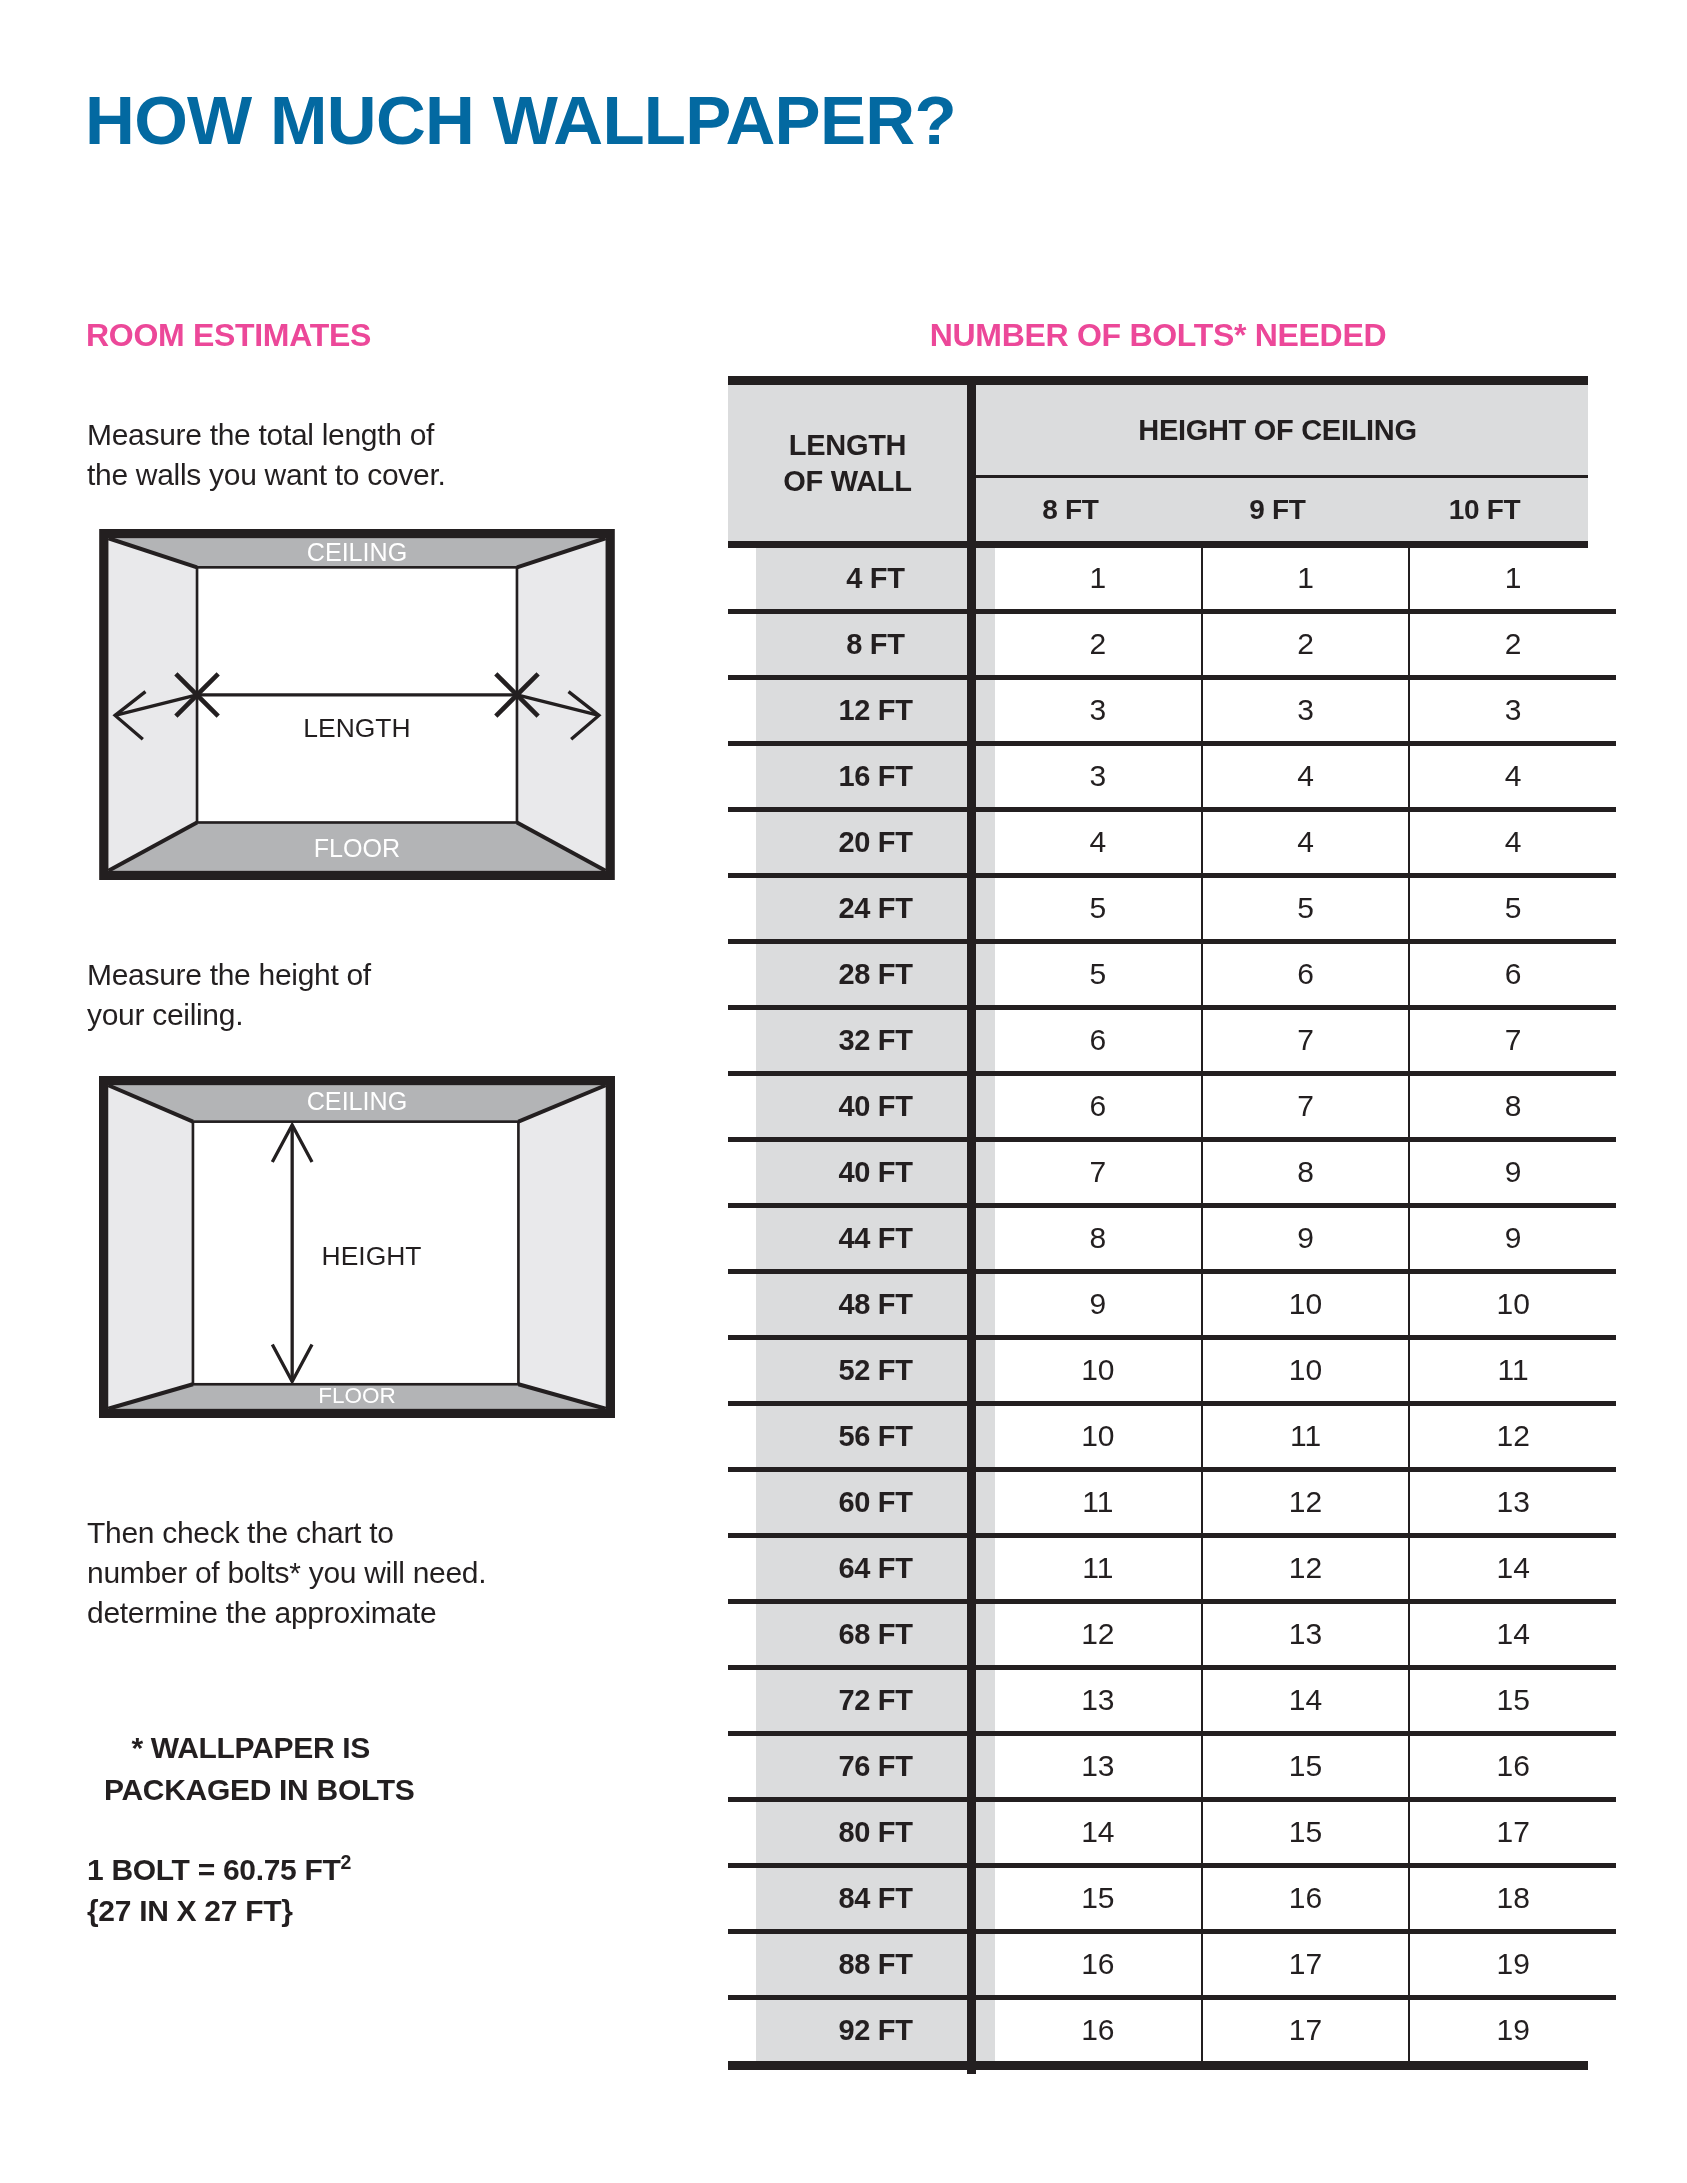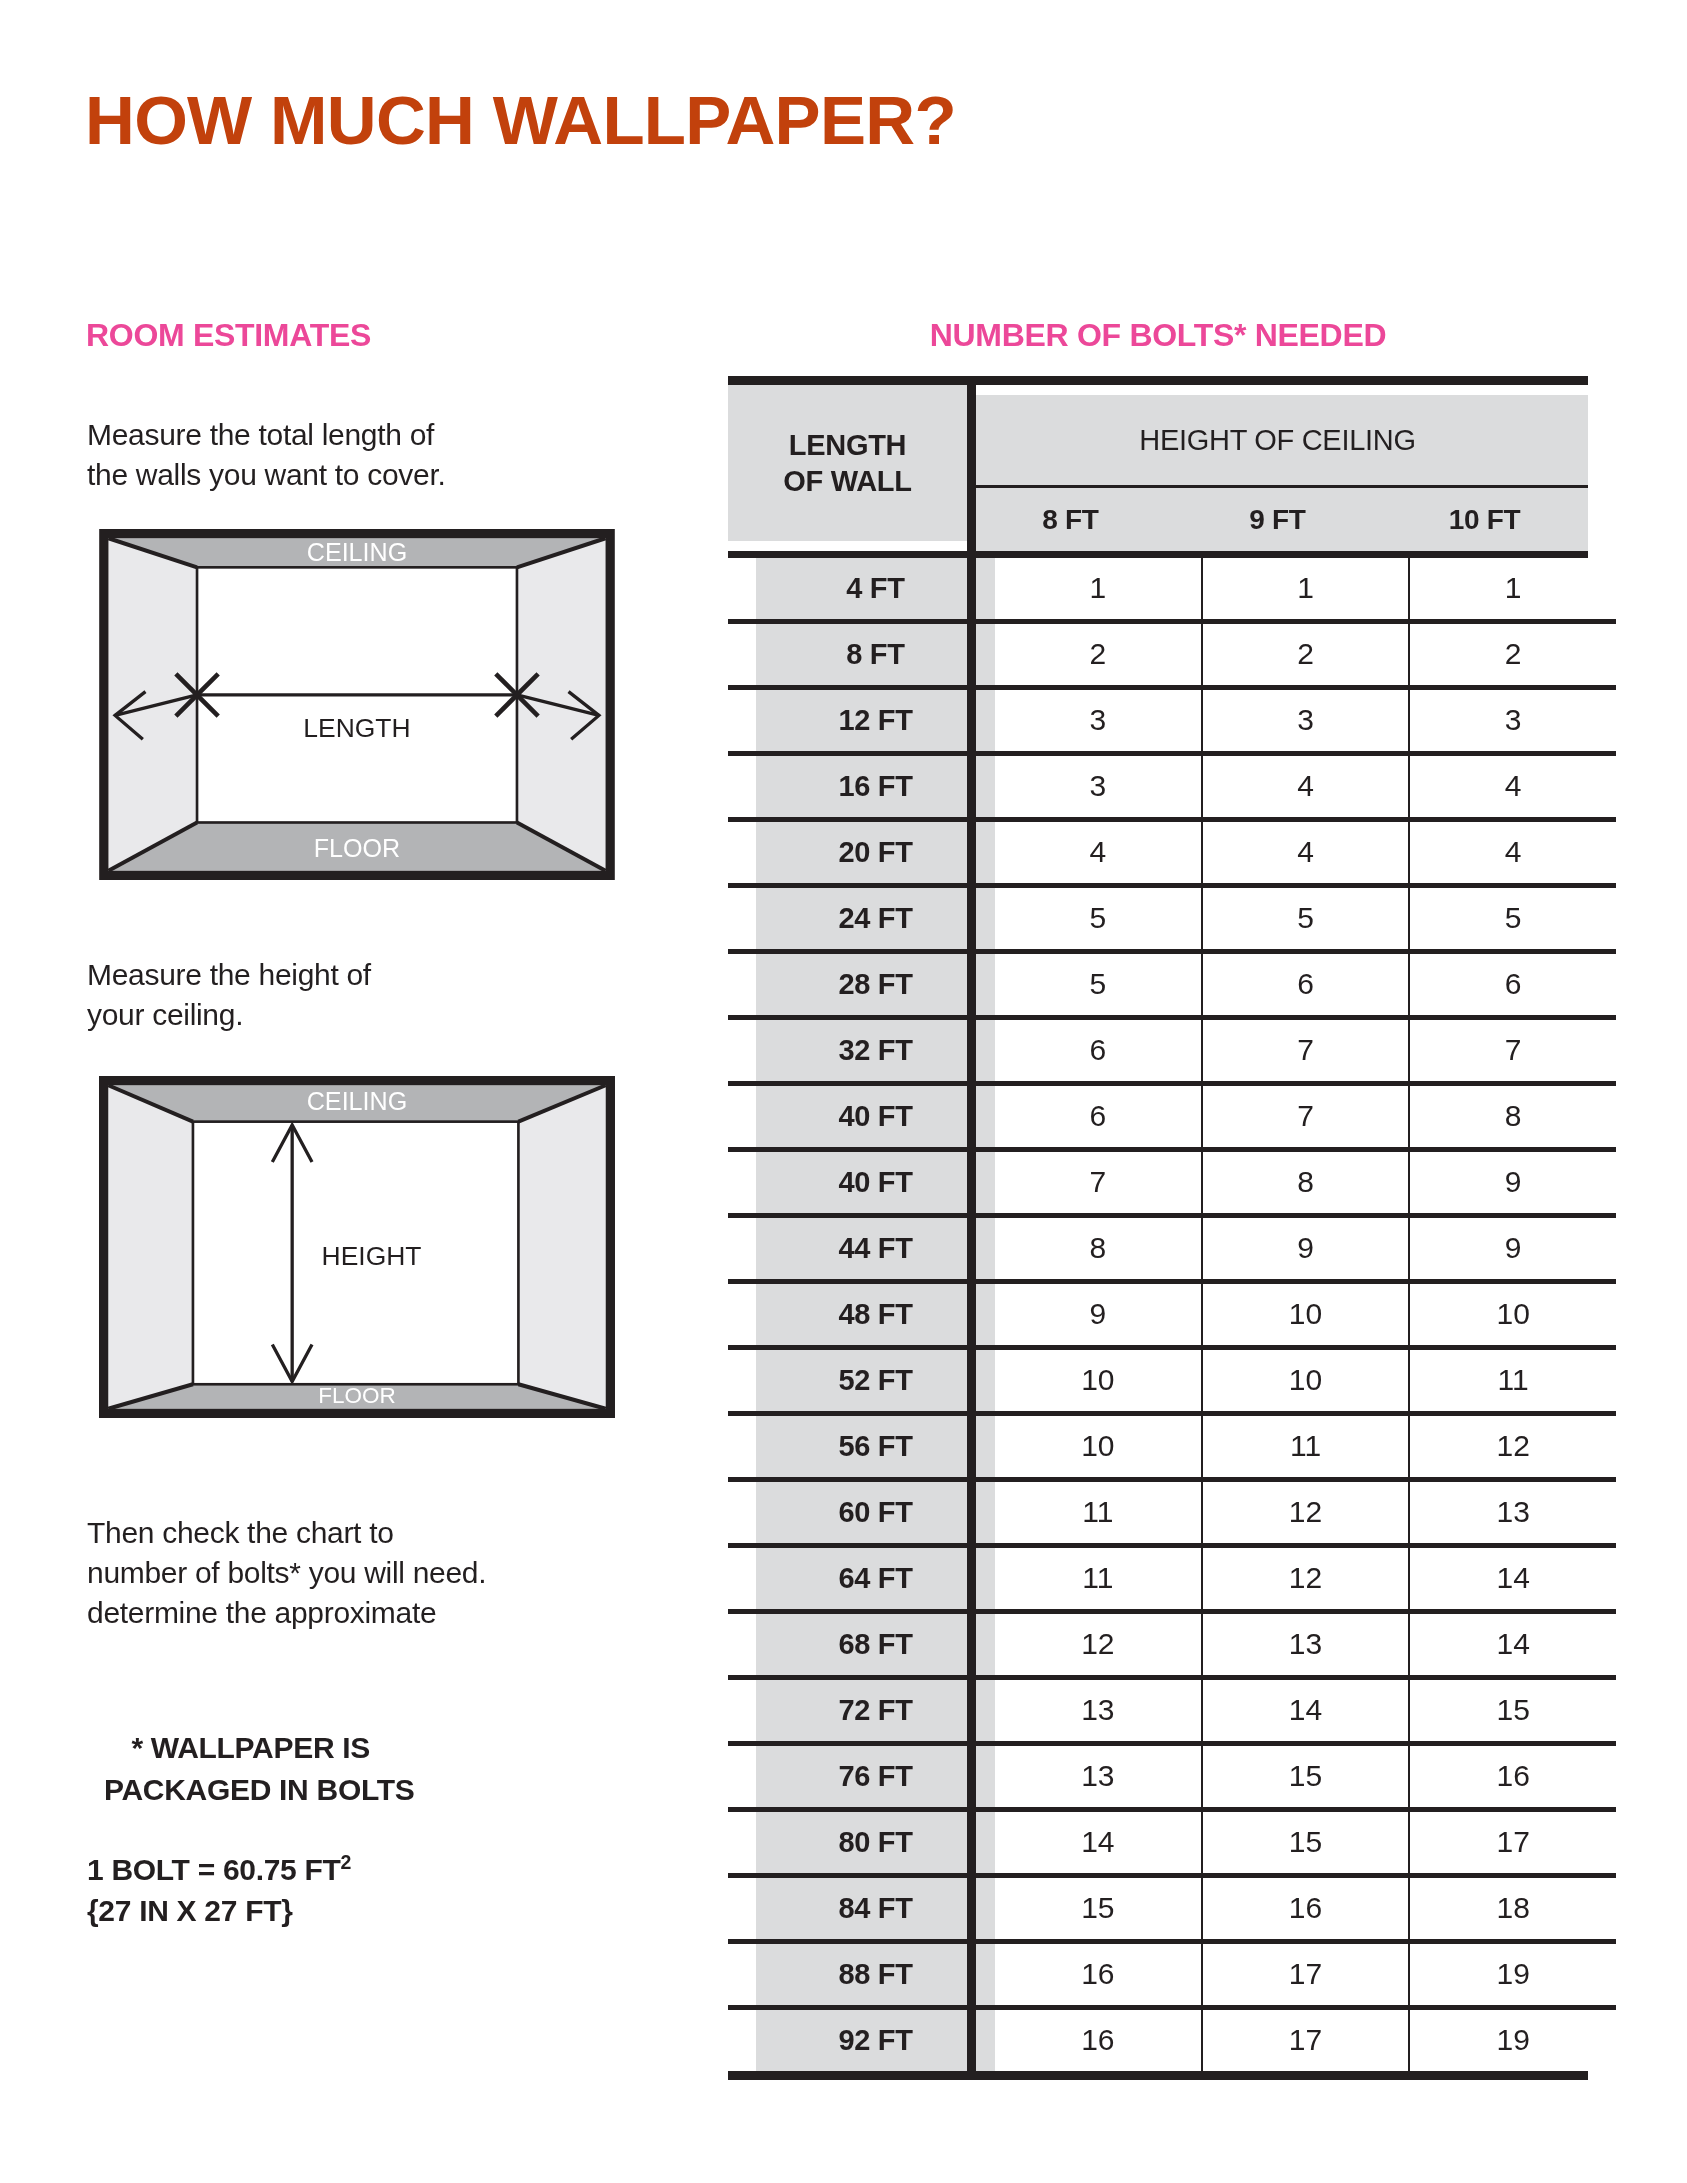--- a/index.html
+++ b/index.html
@@ -3,21 +3,21 @@
 <meta charset="utf-8">
 <style>
   html,body{margin:0;padding:0;background:#ffffff;}
   .page{
     position:relative;width:1687px;height:2183px;background:#ffffff;overflow:hidden;
     font-family:"Liberation Sans","DejaVu Sans",sans-serif;color:#231F20;
   }
   .abs{position:absolute;}
   .page-title{
     left:85px;top:81px;font-size:69px;font-weight:bold;letter-spacing:-0.7px;
-    color:#c2410c;white-space:nowrap;
+    color:#0369a1;white-space:nowrap;
   }
   .section-heading{
     font-size:32px;font-weight:bold;color:#ec4899;letter-spacing:-0.3px;white-space:nowrap;
   }
   .body-text{
     font-size:30px;line-height:40px;color:#231F20;letter-spacing:-0.3px;margin-top:20px;
   }
   .footnote-text{
     font-size:30px;line-height:42px;font-weight:bold;color:#231F20;letter-spacing:-0.3px;
   }
@@ -31,21 +31,21 @@
   .header-band{display:flex;width:860px;}
   .hleft{
     width:239px;height:156px;background:#DBDCDD;display:flex;flex-direction:column;
     align-items:center;justify-content:center;font-weight:bold;font-size:29px;line-height:36px;
     text-align:center;letter-spacing:-0.3px;
   }
   .hright{width:621px;display:flex;flex-direction:column;}
   .span-cell{
     height:90px;background:#DBDCDD;border-bottom:3.3px solid #231F20;
     display:flex;align-items:center;justify-content:center;
-    font-weight:normal;font-size:29px;letter-spacing:-0.3px;margin-top:10px;
+    font-weight:bold;font-size:29px;letter-spacing:-0.3px;
   }
   .ft-row{height:63px;display:flex;background:#DBDCDD;}
   .ft-cell{flex:1;display:flex;align-items:center;justify-content:center;
     font-weight:bold;font-size:28px;letter-spacing:-0.3px;}
   .thick-rule{width:860px;height:6.6px;background:#231F20;}
   .trow{display:flex;width:860px;height:61px;border-bottom:5.3px solid #231F20;padding-left:28px;}
   .trow:last-child{border-bottom:none;}
   .label-cell{
     width:239px;background:#DBDCDD;display:flex;align-items:center;justify-content:center;
     font-weight:bold;font-size:29px;letter-spacing:-0.3px;flex:0 0 239px;

